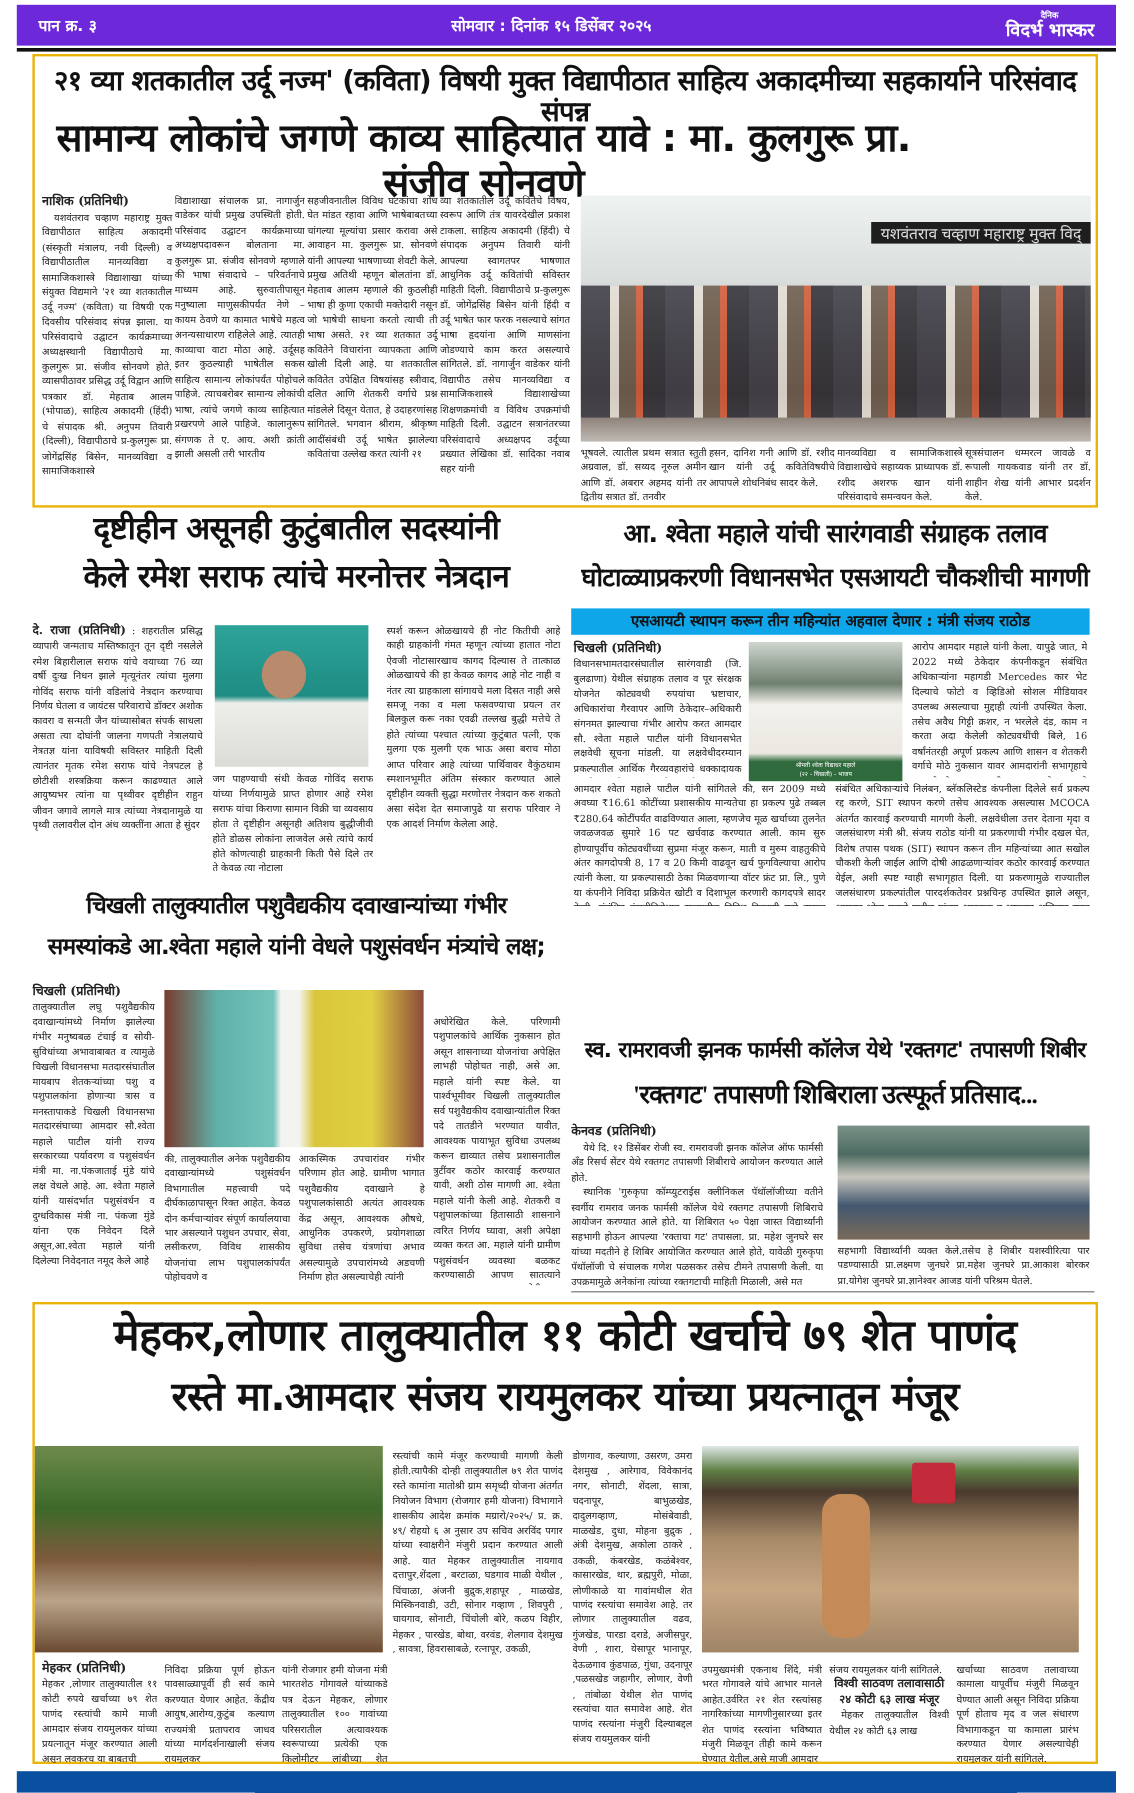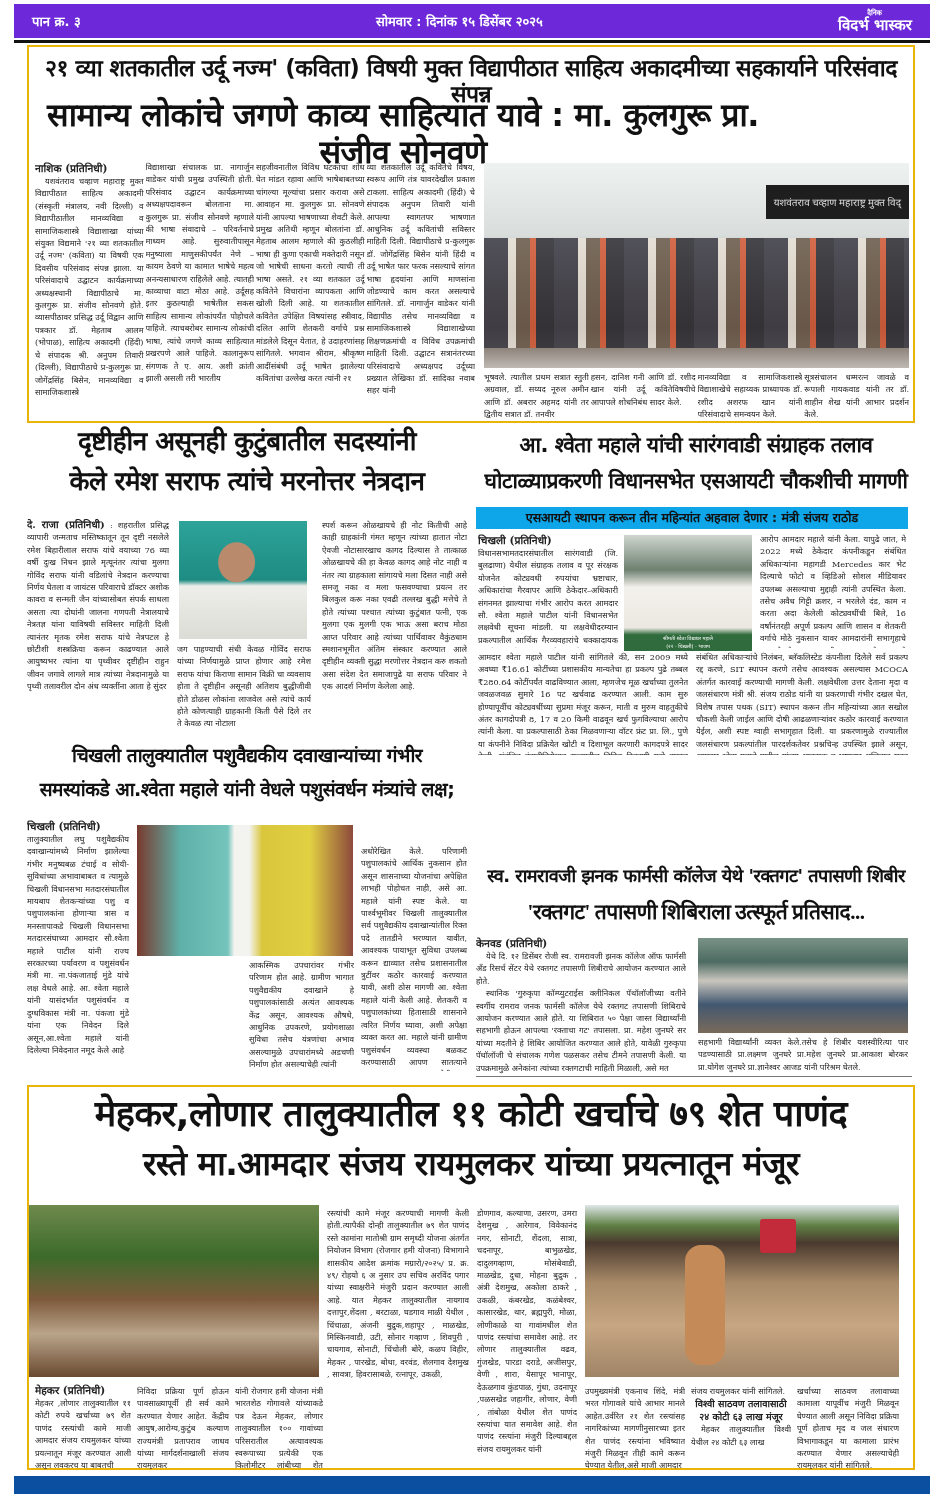--- a/index.html
+++ b/index.html
@@ -42,21 +42,21 @@
   <div class="cols" style="left:6px;top:114px;width:440px;height:258px;">
     <div class="col">
         <span class="dateline">नाशिक (प्रतिनिधी)</span>
         <span class="p">यशवंतराव चव्हाण महाराष्ट्र मुक्त विद्यापीठात साहित्य अकादमी (संस्कृती मंत्रालय, नवी दिल्ली) व विद्यापीठातील मानव्यविद्या व सामाजिकशास्त्रे विद्याशाखा यांच्या संयुक्त विद्यमाने '२१ व्या शतकातील उर्दू नज्म' (कविता) या विषयी एक दिवसीय परिसंवाद संपन्न झाला. या परिसंवादाचे उद्घाटन कार्यक्रमाच्या अध्यक्षस्थानी विद्यापीठाचे मा. कुलगुरू प्रा. संजीव सोनवणे होते. व्यासपीठावर प्रसिद्ध उर्दू विद्वान आणि पत्रकार डॉ. मेहताब आलम (भोपाळ), साहित्य अकादमी (हिंदी) चे संपादक श्री. अनुपम तिवारी (दिल्ली), विद्यापीठाचे प्र-कुलगुरू प्रा. जोगेंद्रसिंह बिसेन, मानव्यविद्या व सामाजिकशास्त्रे</span>
       </div>
     <div class="col">विद्याशाखा संचालक प्रा. नागार्जुन वाडेकर यांची प्रमुख उपस्थिती होती. परिसंवाद उद्घाटन कार्यक्रमाच्या अध्यक्षपदावरून बोलताना मा. कुलगुरू प्रा. संजीव सोनवणे म्हणाले की भाषा संवादाचे – परिवर्तनाचे माध्यम आहे. सुरुवातीपासून मनुष्याला माणुसकीपर्यंत नेणे – कायम ठेवणे या कामात भाषेचे महत्व अनन्यसाधारण राहिलेले आहे. त्यातही काव्याचा वाटा मोठा आहे. उर्दूसह इतर कुठल्याही भाषेतील सकस साहित्य सामान्य लोकांपर्यंत पोहोचले पाहिजे. त्याचबरोबर सामान्य लोकांची भाषा, त्यांचे जगणे काव्य साहित्यात प्रखरपणे आले पाहिजे. कालानुरूप संगणक ते ए. आय. अशी क्रांती झाली असली तरी भारतीय</div>
     <div class="col">सहजीवनातील विविध घटकांचा शोध घेत मांडत रहावा आणि भाषेबाबतच्या चांगल्या मूल्यांचा प्रसार करावा असे आवाहन मा. कुलगुरू प्रा. सोनवणे यांनी आपल्या भाषणाच्या शेवटी केले. प्रमुख अतिथी म्हणून बोलतांना डॉ. मेहताब आलम म्हणाले की कुठलीही भाषा ही कुणा एकाची मक्तेदारी नसून जो भाषेची साधना करतो त्याची ती भाषा असते. २१ व्या शतकात उर्दू कवितेने विचारांना व्यापकता आणि खोली दिली आहे. या शतकातील कवितेत उपेक्षित विषयांसह स्त्रीवाद, दलित आणि शेतकरी वर्गाचे प्रश्न मांडलेले दिसून येतात, हे उदाहरणांसह सांगितले. भगवान श्रीराम, श्रीकृष्ण आदींसंबंधी उर्दू भाषेत झालेल्या कवितांचा उल्लेख करत त्यांनी २१</div>
     <div class="col">व्या शतकातील उर्दू कवितेचे विषय, स्वरूप आणि तंत्र यावरदेखील प्रकाश टाकला. साहित्य अकादमी (हिंदी) चे संपादक अनुपम तिवारी यांनी आपल्या स्वागतपर भाषणात आधुनिक उर्दू कवितांची सविस्तर माहिती दिली. विद्यापीठाचे प्र-कुलगुरू डॉ. जोगेंद्रसिंह बिसेन यांनी हिंदी व उर्दू भाषेत फार फरक नसल्याचे सांगत भाषा हृदयांना आणि माणसांना जोडण्याचे काम करत असल्याचे सांगितले. डॉ. नागार्जुन वाडेकर यांनी विद्यापीठ तसेच मानव्यविद्या व सामाजिकशास्त्रे विद्याशाखेच्या शिक्षणक्रमांची व विविध उपक्रमांची माहिती दिली. उद्घाटन सत्रानंतरच्या परिसंवादाचे अध्यक्षपद उर्दूच्या प्रख्यात लेखिका डॉ. सादिका नवाब सहर यांनी</div>
   </div>
   <div class="photo" style="left:455px;top:116px;width:425px;height:205px;background:linear-gradient(180deg,#eef2f1 0%,#d9dedd 35%,#8a8078 60%,#5a4a40 80%,#bfb9b3 100%);">
-    <div style="position:absolute;right:0;top:22px;background:#1e1e1e;color:#ddd;font-family:Liberation Serif, serif;font-size:10px;padding:10px 8px;">यशवंतराव चव्हाण महाराष्ट्र मुक्त विद्</div>
+    <div style="position:absolute;right:0;top:22px;background:#1e1e1e;color:#ddd;font-family:Liberation Sans, sans-serif;font-size:13px;padding:0 8px;">यशवंतराव चव्हाण महाराष्ट्र मुक्त विद्</div>
     <div style="position:absolute;left:0;bottom:20px;width:100%;height:110px;background:repeating-linear-gradient(90deg,#3b3a44 0 24px,#e9e2d8 24px 32px,#6b5a4a 32px 46px,#d45a36 46px 52px,#2d2d33 52px 70px);opacity:.85;"></div>
   </div>
   <div class="cols" style="left:455px;top:324px;width:425px;height:50px;">
     <div class="col">भूषवले. त्यातील प्रथम सत्रात स्तुती अग्रवाल, डॉ. सय्यद नूरुल अमीन आणि डॉ. अबरार अहमद यांनी तर द्वितीय सत्रात डॉ. तनवीर</div>
     <div class="col">हसन, दानिश गनी आणि डॉ. रशीद खान यांनी उर्दू कवितेविषयीचे आपापले शोधनिबंध सादर केले.</div>
     <div class="col">मानव्यविद्या व सामाजिकशास्त्रे विद्याशाखेचे सहाय्यक प्राध्यापक डॉ. रशीद अशरफ खान यांनी परिसंवादाचे समन्वयन केले.</div>
     <div class="col">सूत्रसंचालन धम्मरत्न जावळे व रूपाली गायकवाड यांनी तर डॉ. शाहीन शेख यांनी आभार प्रदर्शन केले.</div>
   </div>
 </div>
 
@@ -81,20 +81,21 @@
   <div class="col" style="position:absolute;left:284px;top:100px;width:146px;height:115px;">आरोप आमदार महाले यांनी केला. यापुढे जात, मे 2022 मध्ये ठेकेदार कंपनीकडून संबंधित अधिकाऱ्यांना महागडी Mercedes कार भेट दिल्याचे फोटो व व्हिडिओ सोशल मीडियावर उपलब्ध असल्याचा मुद्दाही त्यांनी उपस्थित केला. तसेच अवैध गिट्टी क्रशर, न भरलेले दंड, काम न करता अदा केलेली कोट्यवधींची बिले, 16 वर्षांनंतरही अपूर्ण प्रकल्प आणि शासन व शेतकरी वर्गाचे मोठे नुकसान यावर आमदारांनी सभागृहाचे लक्ष वेधले. या प्रकरणी आमदार श्वेता महाले पाटील यांनी सात ठोस प्रश्न उपस्थित करत,</div>
   <div class="col" style="position:absolute;left:2px;top:218px;width:210px;height:104px;">आमदार श्वेता महाले पाटील यांनी सांगितले की, सन 2009 मध्ये अवघ्या ₹16.61 कोटींच्या प्रशासकीय मान्यतेचा हा प्रकल्प पुढे तब्बल ₹280.64 कोटींपर्यंत वाढविण्यात आला, म्हणजेच मूळ खर्चाच्या तुलनेत जवळजवळ सुमारे 16 पट खर्चवाढ करण्यात आली. काम सुरु होण्यापूर्वीच कोट्यवधींच्या सुप्रमा मंजूर करून, माती व मुरुम वाहतुकीचे अंतर कागदोपत्री 8, 17 व 20 किमी वाढवून खर्च फुगविल्याचा आरोप त्यांनी केला. या प्रकल्पासाठी ठेका मिळवणाऱ्या वॉटर फ्रंट प्रा. लि., पुणे या कंपनीने निविदा प्रक्रियेत खोटी व दिशाभूल करणारी कागदपत्रे सादर केली. संबंधित कंपनीविरोधात राज्यातील विविध ठिकाणी गुन्हे दाखल असून, लोकायुक्तांनी ब्लॅकलिस्ट करून फौजदारी कारवाईचे निर्देश दिले असतानाही, महाराष्ट्र जलसंधारण महामंडळाचे तत्कालीन व्यवस्थापकीय संचालक श्री. सुनील कुशीरे यांनी 2021 मध्ये केवळ शपथपत्रावर कंपनीची नोंदणी बेकायदेशीररीत्या नूतनीकरण केल्याचा गंभीर</div>
   <div class="col" style="position:absolute;left:220px;top:218px;width:212px;height:104px;">संबंधित अधिकाऱ्यांचे निलंबन, ब्लॅकलिस्टेड कंपनीला दिलेले सर्व प्रकल्प रद्द करणे, SIT स्थापन करणे तसेच आवश्यक असल्यास MCOCA अंतर्गत कारवाई करण्याची मागणी केली. लक्षवेधीला उत्तर देताना मृदा व जलसंधारण मंत्री श्री. संजय राठोड यांनी या प्रकरणाची गंभीर दखल घेत, विशेष तपास पथक (SIT) स्थापन करून तीन महिन्यांच्या आत सखोल चौकशी केली जाईल आणि दोषी आढळणाऱ्यांवर कठोर कारवाई करण्यात येईल, अशी स्पष्ट ग्वाही सभागृहात दिली. या प्रकरणामुळे राज्यातील जलसंधारण प्रकल्पांतील पारदर्शकतेवर प्रश्नचिन्ह उपस्थित झाले असून, आमदार श्वेता महाले पाटील यांच्या आक्रमक व भ्रष्टाचार अजिबात सहन केला जाणार नाही या भूमिकेमुळे कोट्यवधींच्या या कथित घोटाळ्याची सखोल चौकशी होणार असल्याने सर्वांचे लक्ष आता SIT च्या अहवालाकडे लागले आहे.</div>
 </div>
 
 <div style="position:absolute;left:27px;top:745px;width:440px;height:330px;">
   <div class="head" style="position:absolute;left:0;top:0;width:440px;font-size:19px;">चिखली तालुक्यातील पशुवैद्यकीय दवाखान्यांच्या गंभीर</div>
   <div class="head" style="position:absolute;left:0;top:34px;width:440px;font-size:19px;">समस्यांकडे आ.श्वेता महाले यांनी वेधले पशुसंवर्धन मंत्र्यांचे लक्ष;</div>
   <div class="col" style="position:absolute;left:0;top:74px;width:102px;height:252px;"><span class="dateline">चिखली (प्रतिनिधी)</span><span>तालुक्यातील लघु पशुवैद्यकीय दवाखान्यांमध्ये निर्माण झालेल्या गंभीर मनुष्यबळ टंचाई व सोयी-सुविधांच्या अभावाबाबत व त्यामुळे चिखली विधानसभा मतदारसंघातील मायबाप शेतकऱ्यांच्या पशु व पशुपालकांना होणाऱ्या त्रास व मनस्तापाकडे चिखली विधानसभा मतदारसंघाच्या आमदार सौ.श्वेता महाले पाटील यांनी राज्य सरकारच्या पर्यावरण व पशुसंवर्धन मंत्री मा. ना.पंकजाताई मुंडे यांचे लक्ष वेधले आहे. आ. श्वेता महाले यांनी यासंदर्भात पशुसंवर्धन व दुग्धविकास मंत्री ना. पंकजा मुंडे यांना एक निवेदन दिले असून,आ.श्वेता महाले यांनी दिलेल्या निवेदनात नमूद केले आहे</span></div>
   <div class="photo" style="left:110px;top:80px;width:216px;height:131px;background:linear-gradient(90deg,#7a3a2e 0%,#5fb0a8 20%,#74c4bc 42%,#f3f3f0 45%,#f3f3f0 52%,#d9c63a 58%,#e2d043 80%,#8c4a3b 100%);"></div>
+  <div class="col" style="position:absolute;left:110px;top:214px;width:105px;height:112px;">की, तालुक्यातील अनेक पशुवैद्यकीय दवाखान्यांमध्ये पशुसंवर्धन विभागातील महत्त्वाची पदे दीर्घकाळापासून रिक्त आहेत. केवळ दोन कर्मचाऱ्यांवर संपूर्ण कार्यालयाचा भार असल्याने पशुधन उपचार, सेवा, लसीकरण, विविध शासकीय योजनांचा लाभ पशुपालकांपर्यंत पोहोचवणे व</div>
   <div class="col" style="position:absolute;left:222px;top:214px;width:105px;height:112px;">आकस्मिक उपचारांवर गंभीर परिणाम होत आहे. ग्रामीण भागात पशुवैद्यकीय दवाखाने हे पशुपालकांसाठी अत्यंत आवश्यक केंद्र असून, आवश्यक औषधे, आधुनिक उपकरणे, प्रयोगशाळा सुविधा तसेच यंत्रणांचा अभाव असल्यामुळे उपचारांमध्ये अडचणी निर्माण होत असल्याचेही त्यांनी</div>
   <div class="col" style="position:absolute;left:334px;top:100px;width:106px;height:226px;">अधोरेखित केले. परिणामी पशुपालकांचे आर्थिक नुकसान होत असून शासनाच्या योजनांचा अपेक्षित लाभही पोहोचत नाही, असे आ. महाले यांनी स्पष्ट केले. या पार्श्वभूमीवर चिखली तालुक्यातील सर्व पशुवैद्यकीय दवाखान्यांतील रिक्त पदे तातडीने भरण्यात यावीत, आवश्यक पायाभूत सुविधा उपलब्ध करून द्याव्यात तसेच प्रशासनातील त्रुटींवर कठोर कारवाई करण्यात यावी, अशी ठोस मागणी आ. श्वेता महाले यांनी केली आहे. शेतकरी व पशुपालकांच्या हितासाठी शासनाने त्वरित निर्णय घ्यावा, अशी अपेक्षा व्यक्त करत आ. महाले यांनी ग्रामीण पशुसंवर्धन व्यवस्था बळकट करण्यासाठी आपण सातत्याने पाठपुरावा करणार असल्याचेही स्पष्ट केले आहे.</div>
 </div>
 
 <div style="position:absolute;left:476px;top:866px;width:440px;height:210px;">
   <div class="head" style="position:absolute;left:0;top:0;width:440px;font-size:18px;">स्व. रामरावजी झनक फार्मसी कॉलेज येथे 'रक्तगट' तपासणी शिबीर</div>
   <div class="head" style="position:absolute;left:0;top:34px;width:440px;font-size:21px;font-family:Liberation Serif, serif;">'रक्तगट' तपासणी शिबिराला उत्स्फूर्त प्रतिसाद...</div>
   <div class="col" style="position:absolute;left:0;top:70px;width:210px;height:138px;">
       <span class="dateline">केनवड (प्रतिनिधी)</span>
       <span class="p">येथे दि. १२ डिसेंबर रोजी स्व. रामरावजी झनक कॉलेज ऑफ फार्मसी अँड रिसर्च सेंटर येथे रक्तगट तपासणी शिबीराचे आयोजन करण्यात आले होते.</span>

